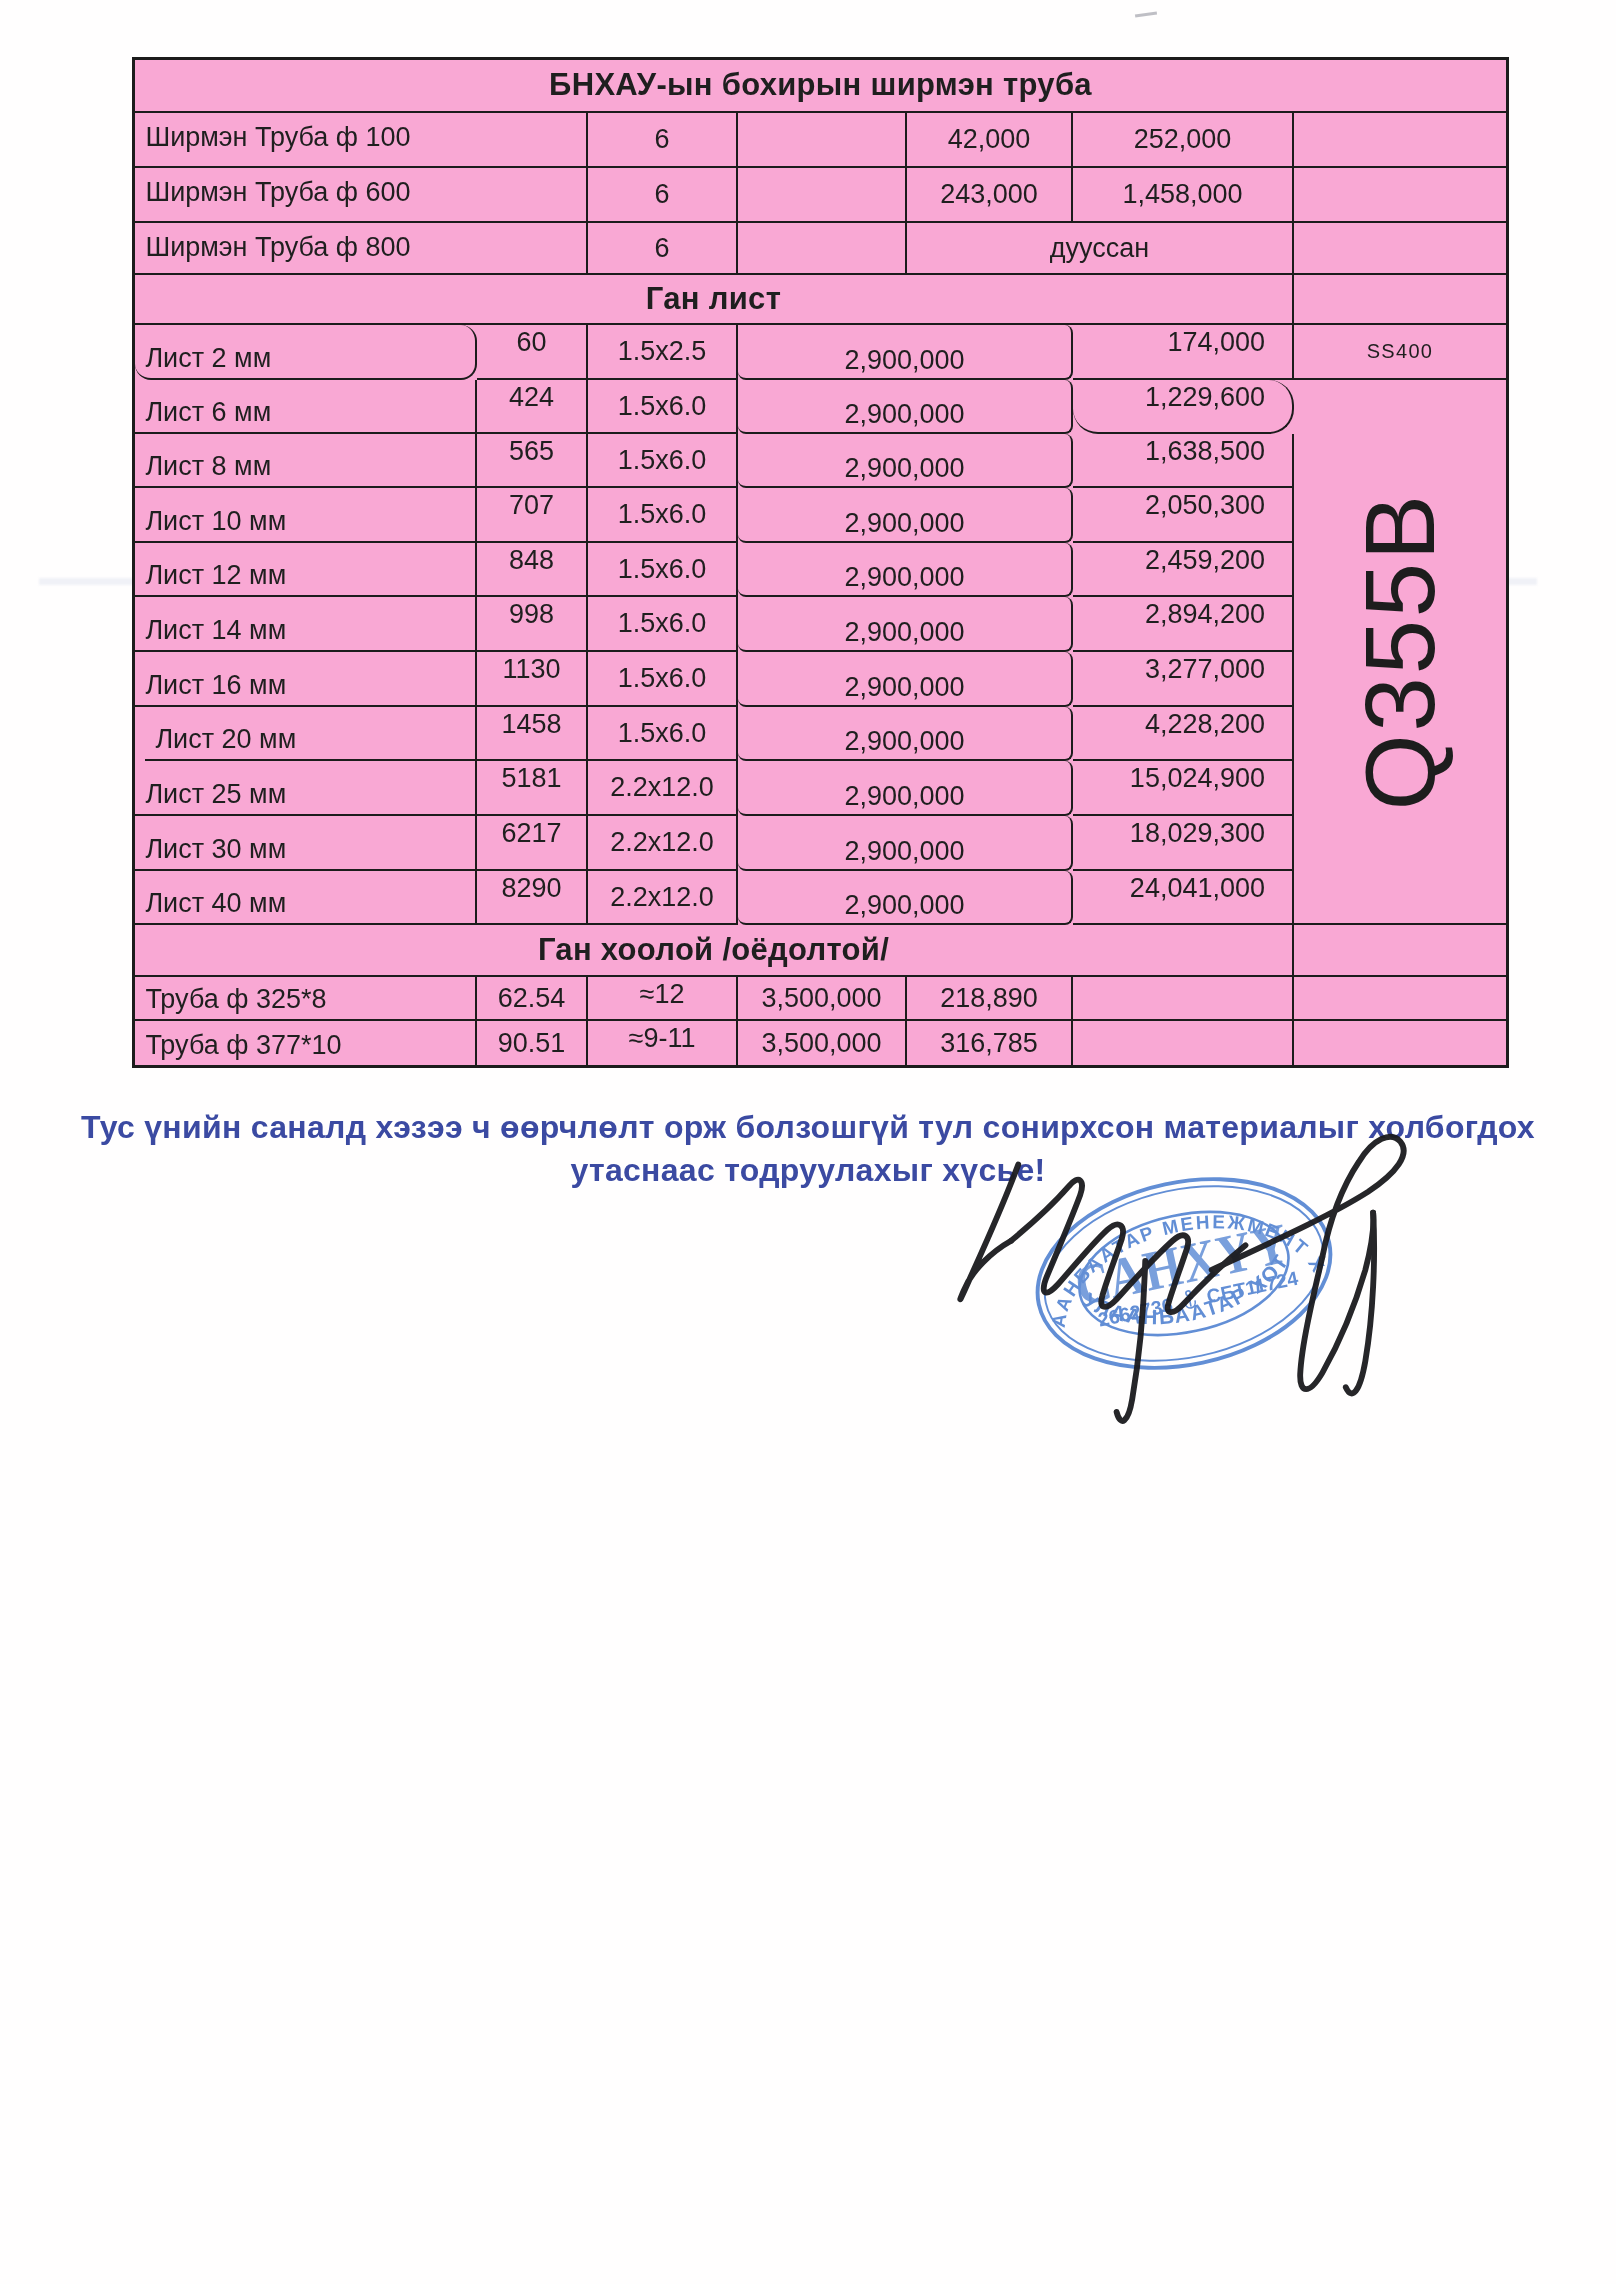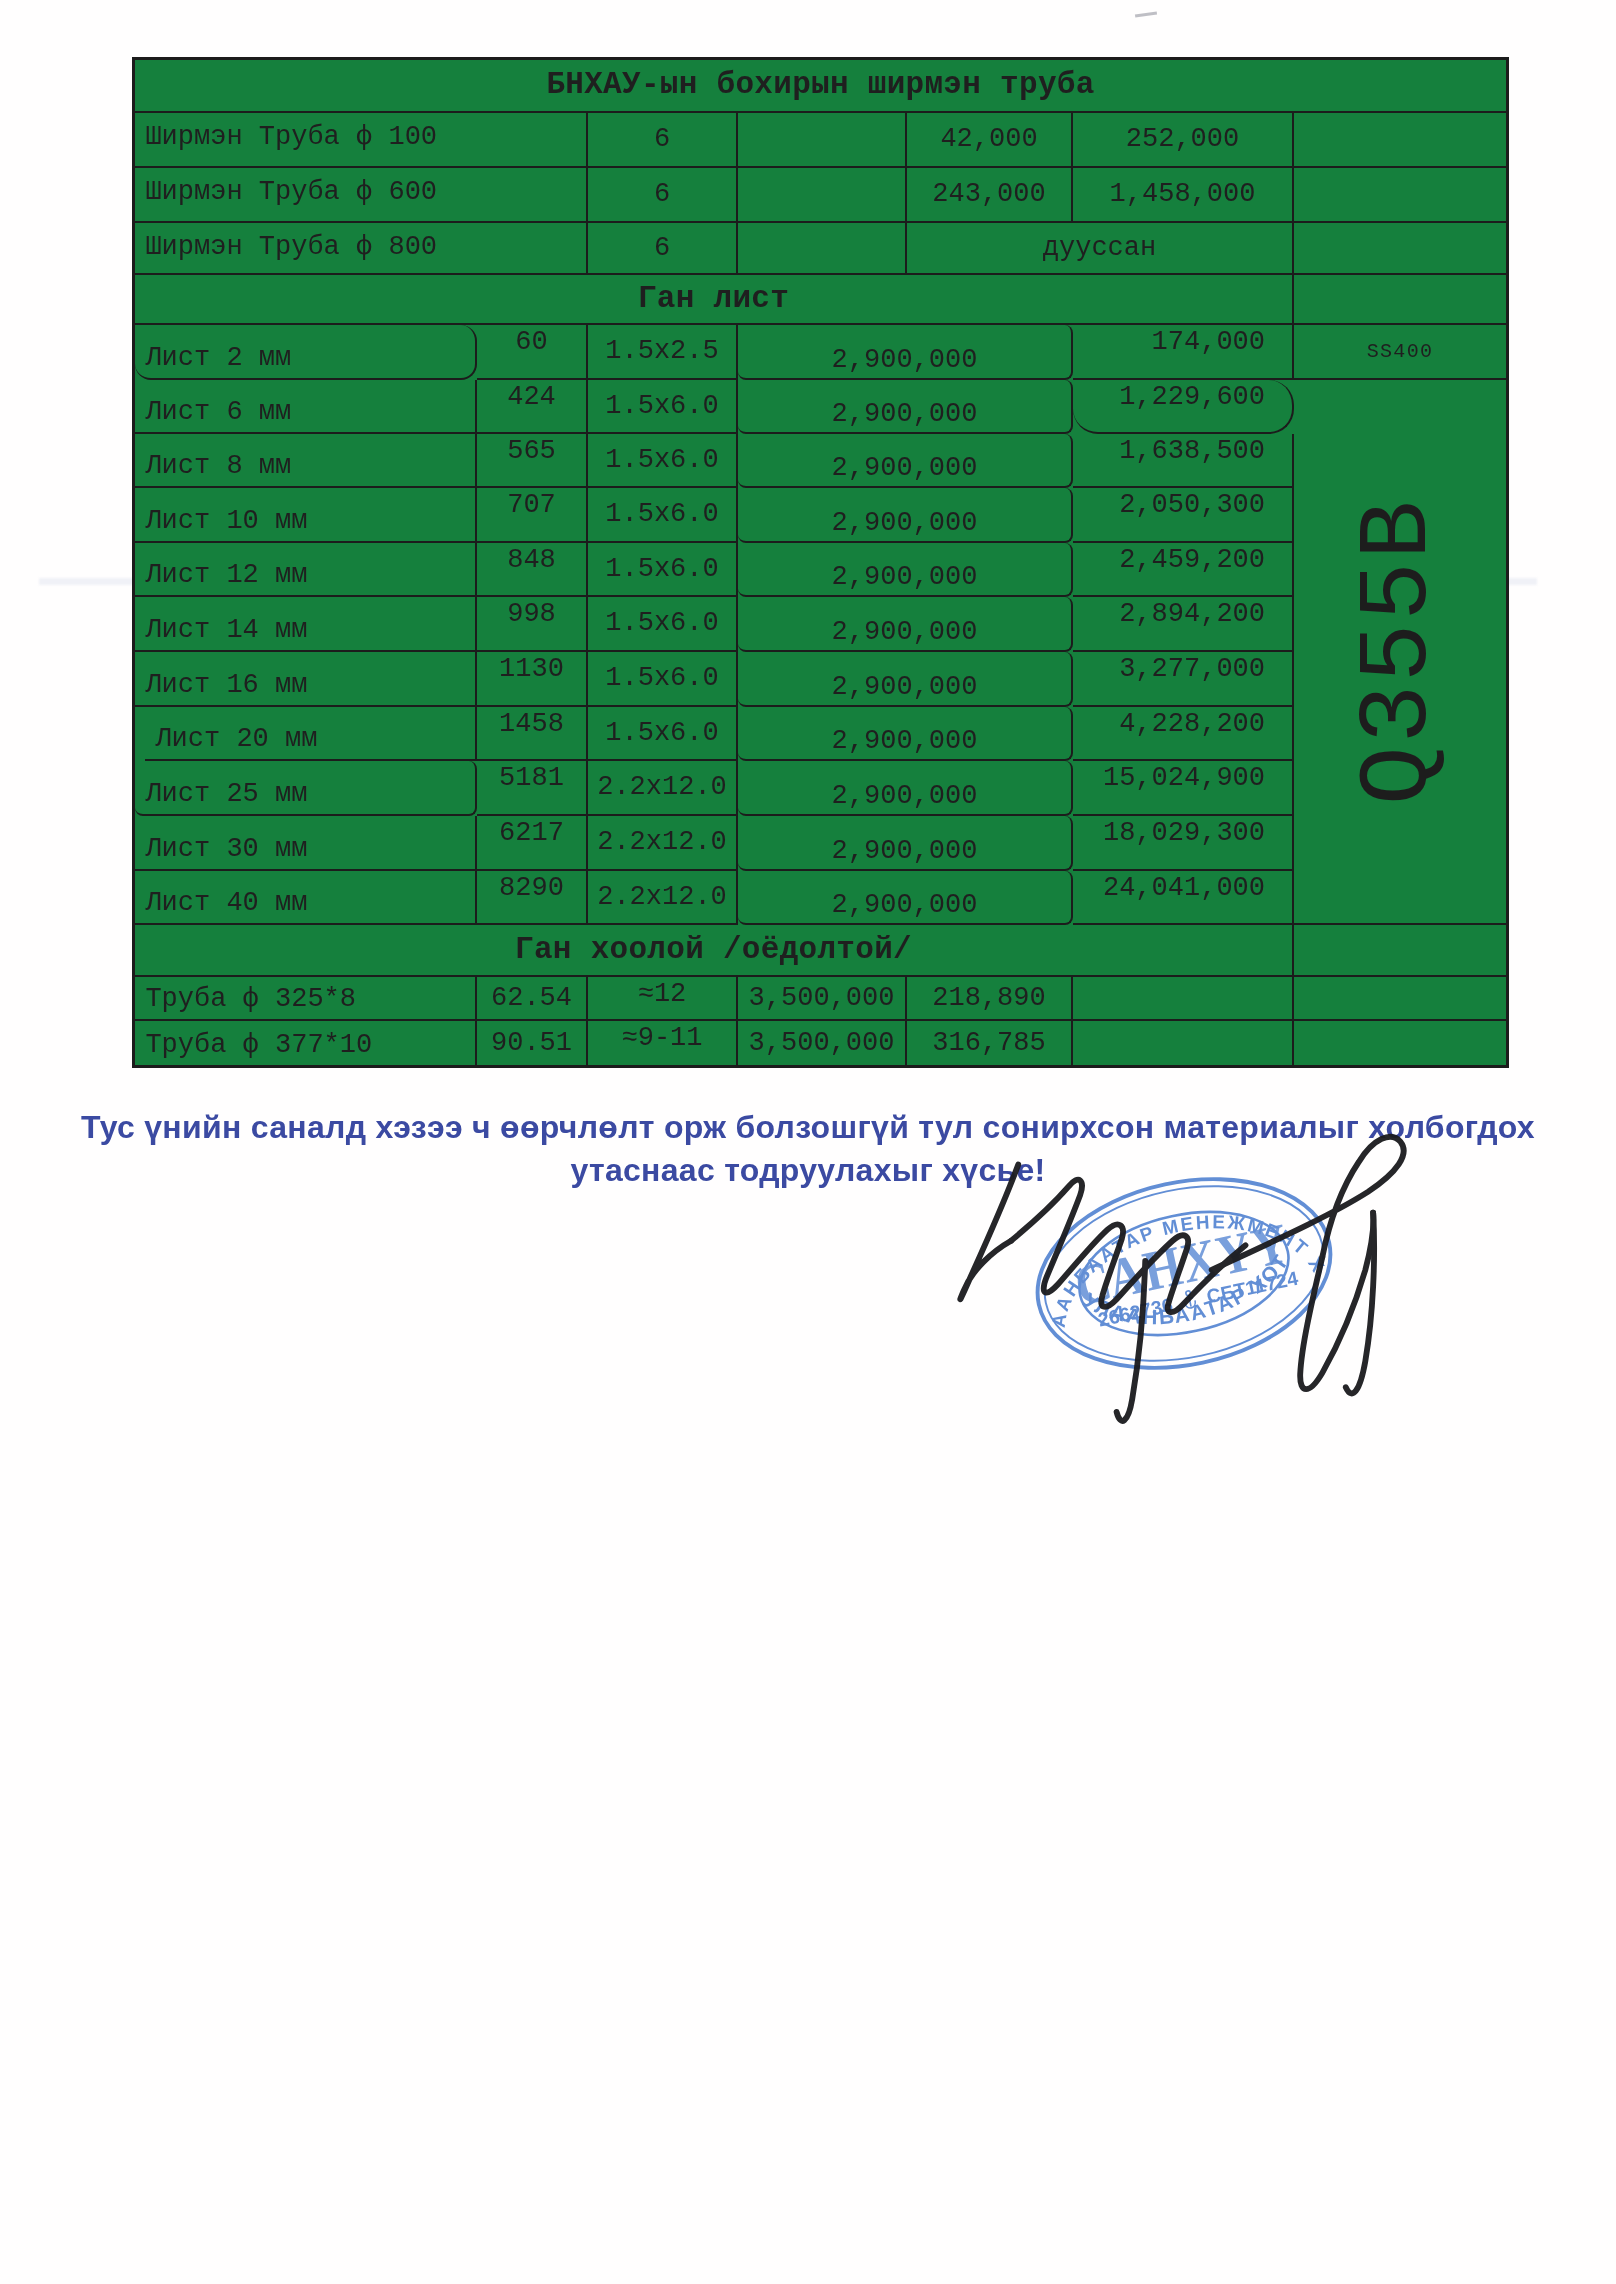--- a/index.html
+++ b/index.html
@@ -6,24 +6,24 @@
   .page{position:relative;width:1616px;height:2284px;background:#fffefe;overflow:hidden;
         font-family:"Liberation Sans", sans-serif;}
 
   
   .top-dash{position:absolute;left:1135px;top:13px;width:22px;height:0;
             border-top:3.3px solid #a9a9b2;transform:rotate(-8deg);opacity:.75;}
   .scan-streak{position:absolute;left:39px;top:578px;width:1498px;height:6.5px;
                background:rgba(110,125,185,0.10);filter:blur(1.3px);}
 
   
-  #grid{position:absolute;left:132px;top:57px;display:grid;background:#15803d;
+  #grid{position:absolute;left:132px;top:57px;display:grid;background:#f9a8d4;
         grid-template-columns:342px 111px 150px 169px 166px 221px 212px;
         grid-template-rows:53px 55px 55px 52px 50px 55px 54px 54px 55px 54px 55px 55px 54px 55px 55px 54px 52px 44px 44px;
-        border:3.3px solid #1c1c1c;font-family:Liberation Mono, monospace;}
+        border:3.3px solid #1c1c1c;}
   .cell{display:flex;font-size:27px;color:#1f1f1f;line-height:1.05;
         border-right:2px solid #1c1c1c;border-bottom:2.6px solid #1c1c1c;}
   .noR{border-right:none!important;}
   .noB{border-bottom:none!important;}
   .hdr{justify-content:center;align-items:center;font-weight:700;font-size:31px;letter-spacing:0.3px;}
   .center{justify-content:center;align-items:center;}
   .s1name{justify-content:flex-start;align-items:flex-start;padding:10.4px 0 0 10.4px;}
   .s2name{justify-content:flex-start;align-items:flex-end;padding:0 0 5.9px 10.4px;}
   .s3name{justify-content:flex-start;align-items:flex-end;padding:0 0 5.2px 10.4px;}
   .wtop{justify-content:center;align-items:flex-start;padding-top:2.6px;}
@@ -109,21 +109,21 @@
       <div class="cell s2name" style="grid-area: 12 / 1;">Лист 16 мм</div>
       <div class="cell wtop" style="grid-area: 12 / 2;">1130</div>
       <div class="cell midc" style="grid-area: 12 / 3;">1.5x6.0</div>
       <div class="cell plow" style="grid-area: 12 / 4 / auto / 6;">2,900,000</div>
       <div class="cell ttop" style="grid-area: 12 / 6;">3,277,000</div>
       <div class="cell s2name" style="grid-area: 13 / 1; margin-left: 10px;">Лист 20 мм</div>
       <div class="cell wtop" style="grid-area: 13 / 2;">1458</div>
       <div class="cell midc" style="grid-area: 13 / 3;">1.5x6.0</div>
       <div class="cell plow" style="grid-area: 13 / 4 / auto / 6;">2,900,000</div>
       <div class="cell ttop" style="grid-area: 13 / 6;">4,228,200</div>
-      <div class="cell s2name" style="grid-area: 14 / 1; border-radius: 8px;">Лист 25 мм</div>
+      <div class="cell s2name" style="grid-area: 14 / 1;">Лист 25 мм</div>
       <div class="cell wtop" style="grid-area: 14 / 2;">5181</div>
       <div class="cell midc" style="grid-area: 14 / 3;">2.2x12.0</div>
       <div class="cell plow" style="grid-area: 14 / 4 / auto / 6;">2,900,000</div>
       <div class="cell ttop" style="grid-area: 14 / 6;">15,024,900</div>
       <div class="cell s2name" style="grid-area: 15 / 1;">Лист 30 мм</div>
       <div class="cell wtop" style="grid-area: 15 / 2;">6217</div>
       <div class="cell midc" style="grid-area: 15 / 3;">2.2x12.0</div>
       <div class="cell plow" style="grid-area: 15 / 4 / auto / 6;">2,900,000</div>
       <div class="cell ttop" style="grid-area: 15 / 6;">18,029,300</div>
       <div class="cell s2name" style="grid-area: 16 / 1;">Лист 40 мм</div>

